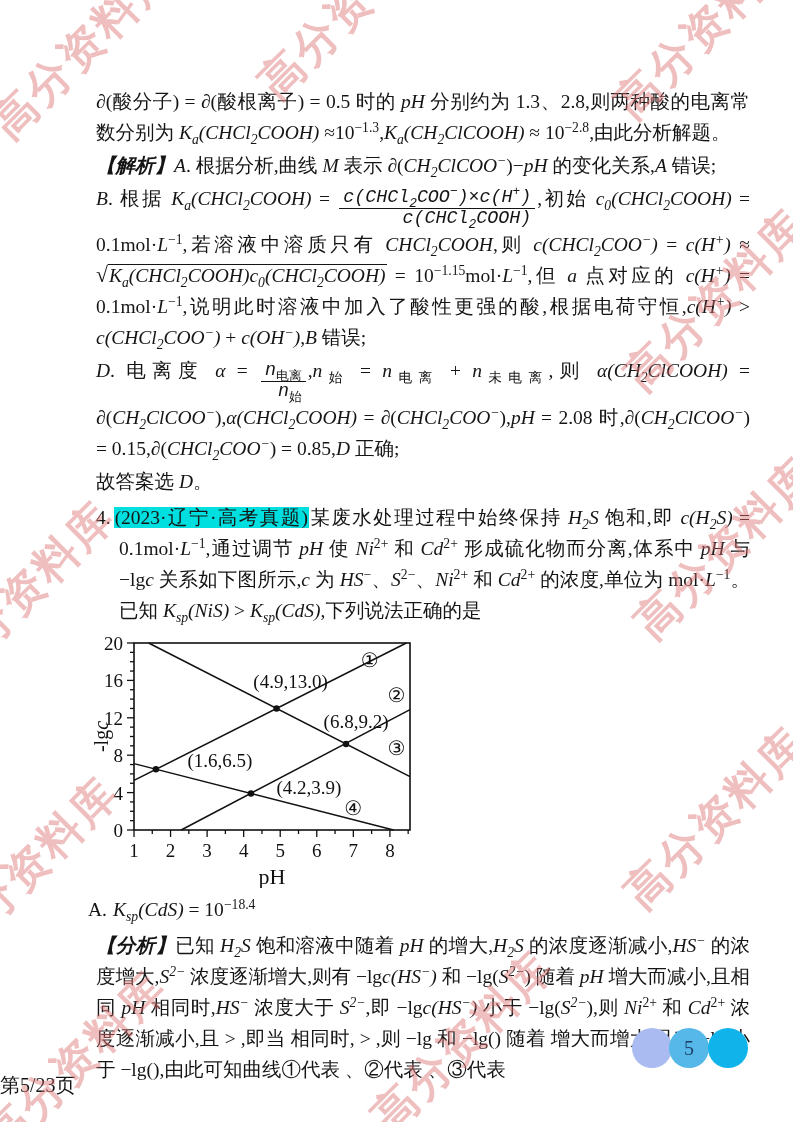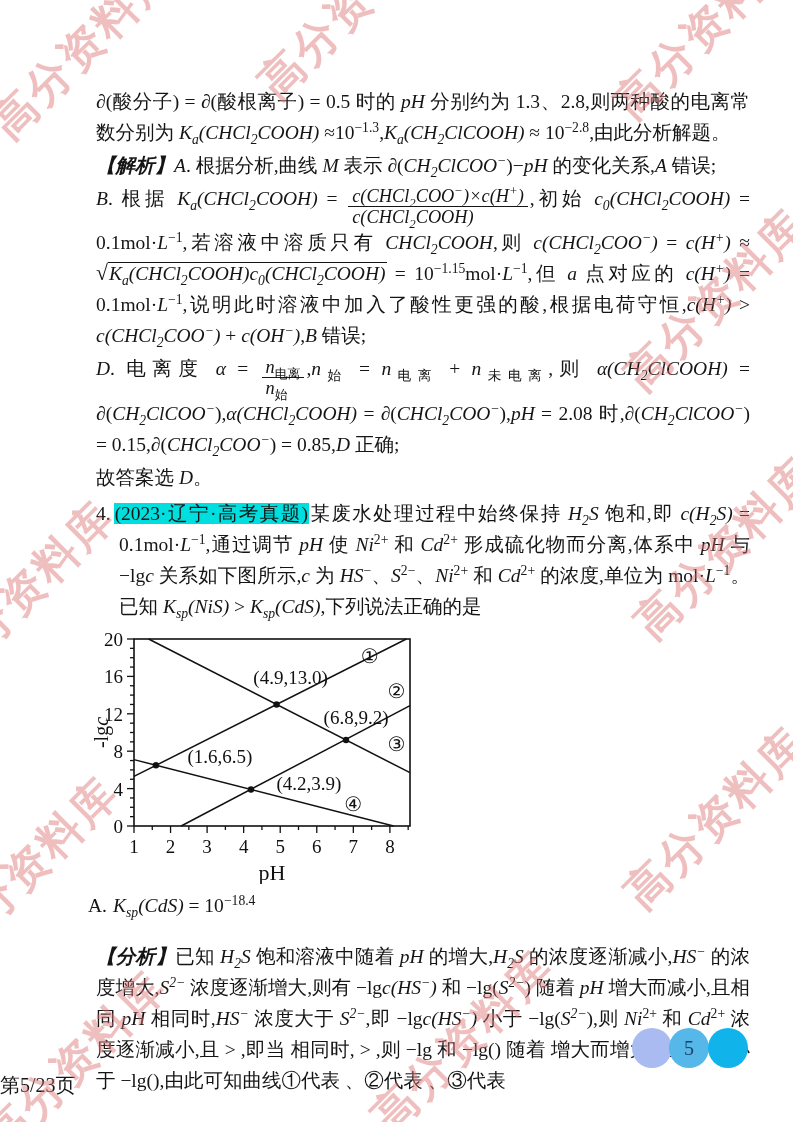--- a/index.html
+++ b/index.html
@@ -6,23 +6,23 @@
   .page{position:relative;width:793px;height:1122px;background:#ffffff;overflow:hidden;
         font-family:"Liberation Serif","DejaVu Serif",serif;color:#151515;}
   .content{position:absolute;left:88px;top:86px;width:662px;font-size:19.5px;line-height:31px;
            text-align:justify;z-index:1;}
   .content p{margin:0 0 2px 8px;}
   sup,sub{font-size:0.70em;line-height:0;}
   .seclabel{font-weight:bold;font-style:italic;}
   .hl{background:var(--hl,#00dfdf);padding:0 1px;}
   .qstem{padding-left:23px;text-indent:-23px;margin-top:5px !important;}
   .qnum{margin-right:3px;}
-  .options{display:grid;grid-template-columns:327px 1fr;row-gap:5px;margin:3px 0 20px 0;}
+  .options{display:grid;grid-template-columns:327px 1fr;row-gap:5px;margin:3px 0 5px 0;}
   .opt .optlabel{margin-right:6px;}
-  .frac{display:inline-block;vertical-align:-1.0em;text-align:left;line-height:1.1;font-size:0.94em;margin:0 2px;}
+  .frac{display:inline-block;vertical-align:-1.0em;text-align:right;line-height:1.1;font-size:0.94em;margin:0 2px;font-family:Liberation Mono, monospace;}
   .frac .num{display:block;border-bottom:1.3px solid #151515;padding:0 4px;}
   .frac .den{display:block;padding:0 4px;}
   .sqrt{white-space:nowrap;}
   .sqrt .rad{font-size:1.12em;}
   .sqrt .radicand{border-top:1.4px solid #151515;padding:0 1px;}
   .chart-wrap{margin:4px 0 6px 0;height:258px;}
   svg .axbox{fill:none;stroke:#111;stroke-width:1.6;}
   svg .tick{stroke:#111;stroke-width:1.3;}
   svg .dline{stroke:#111;stroke-width:1.5;}
   svg .ticklab{font:19px "Liberation Serif",serif;fill:#111;}

